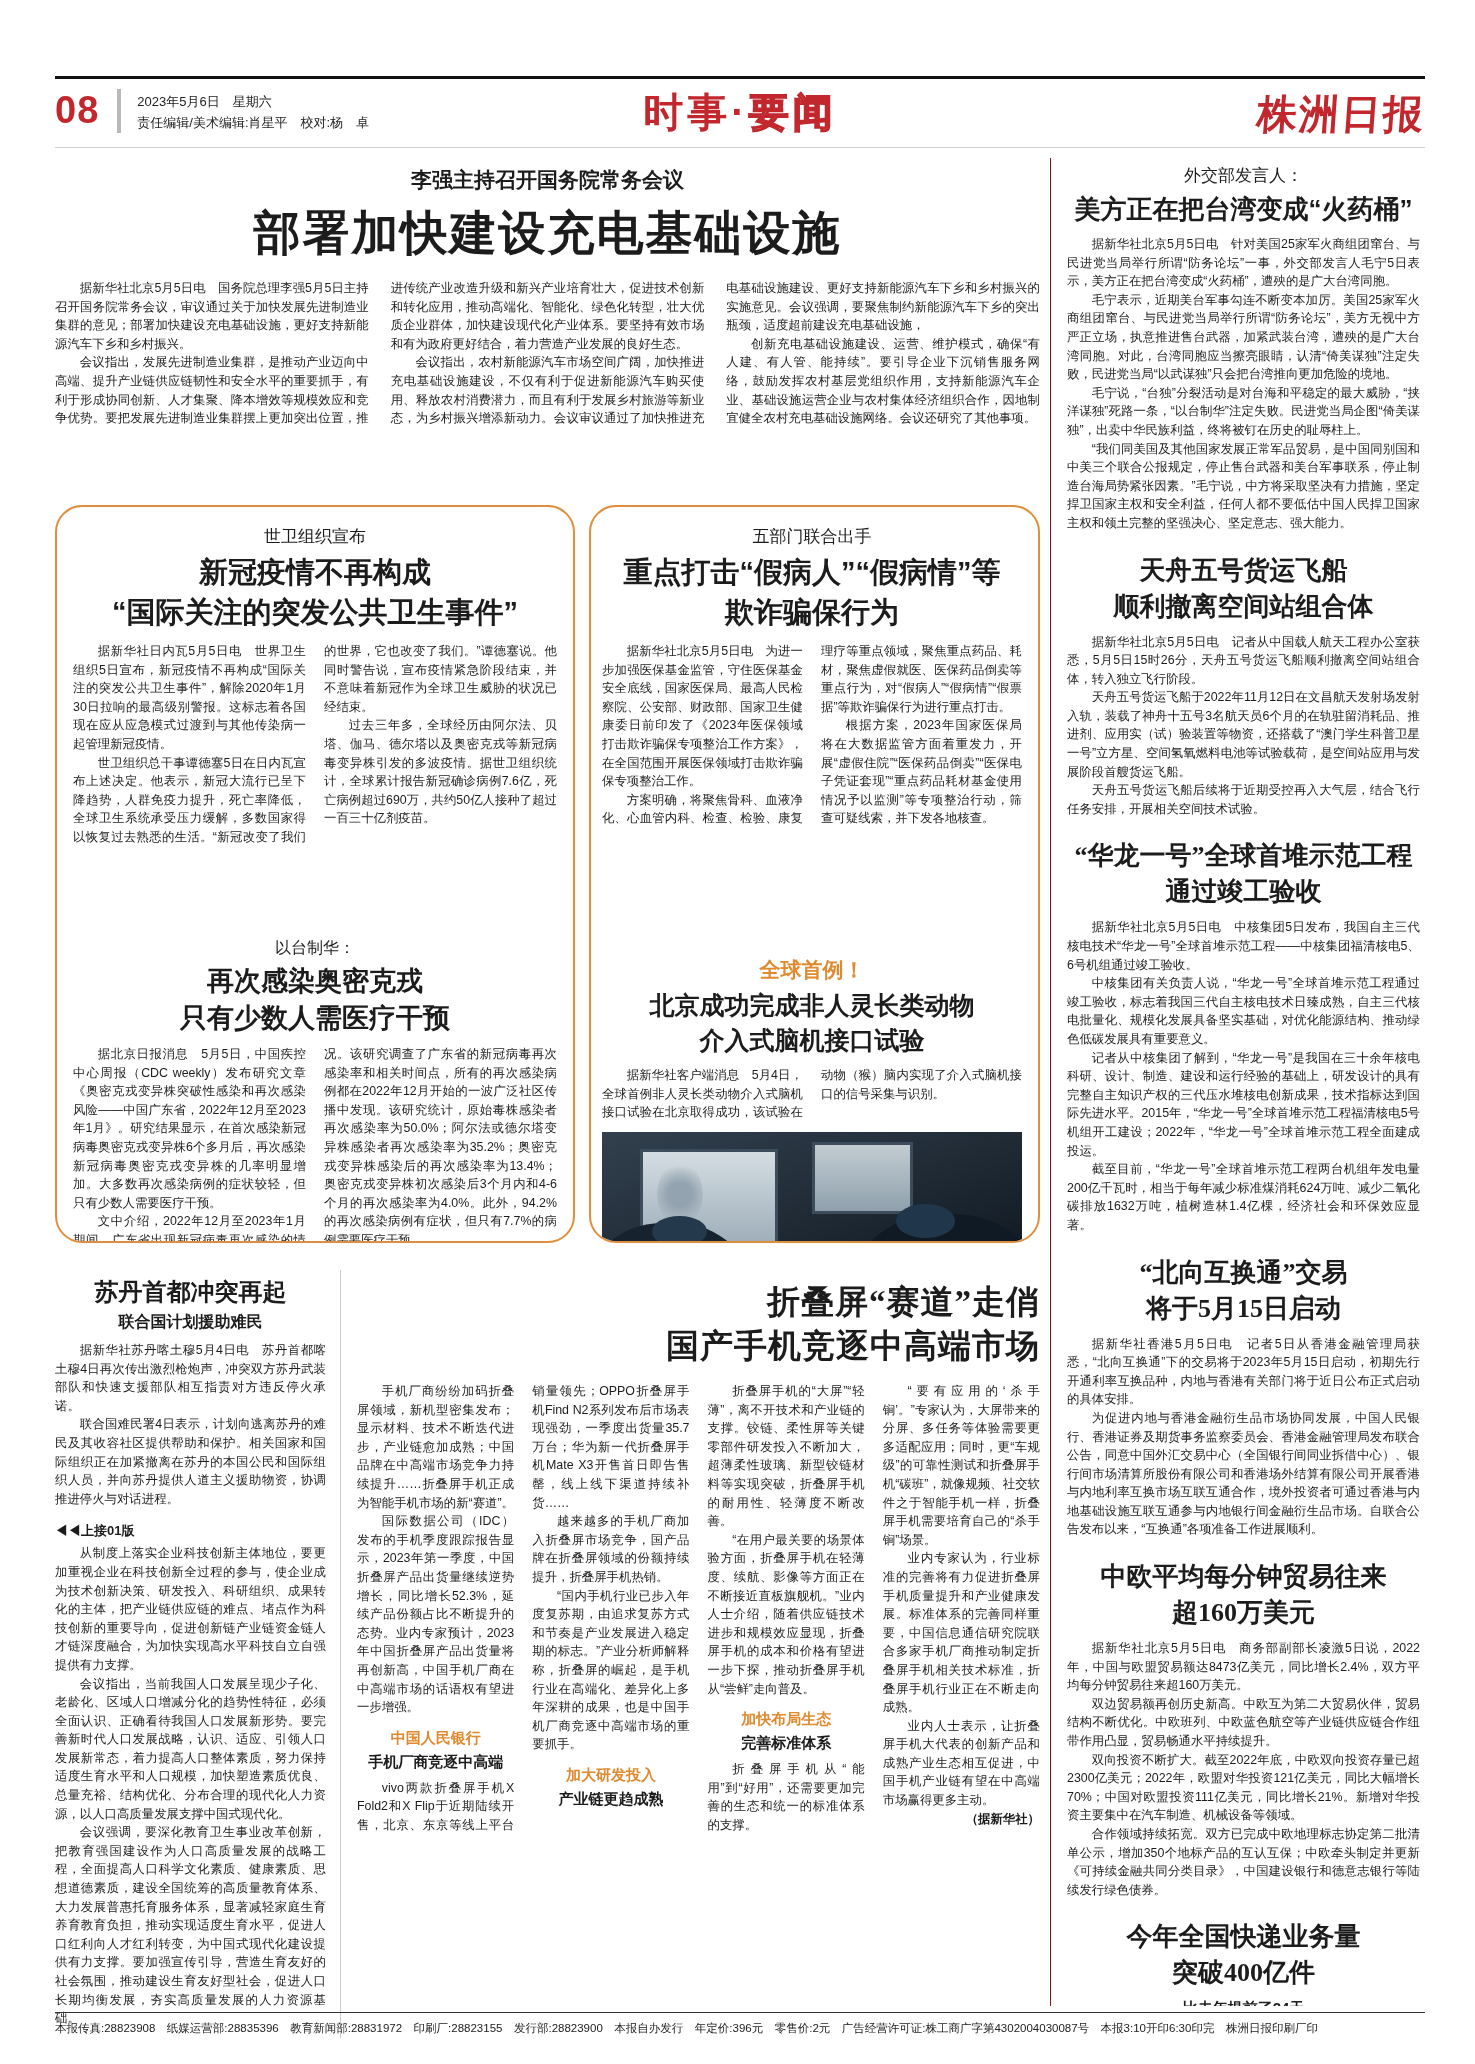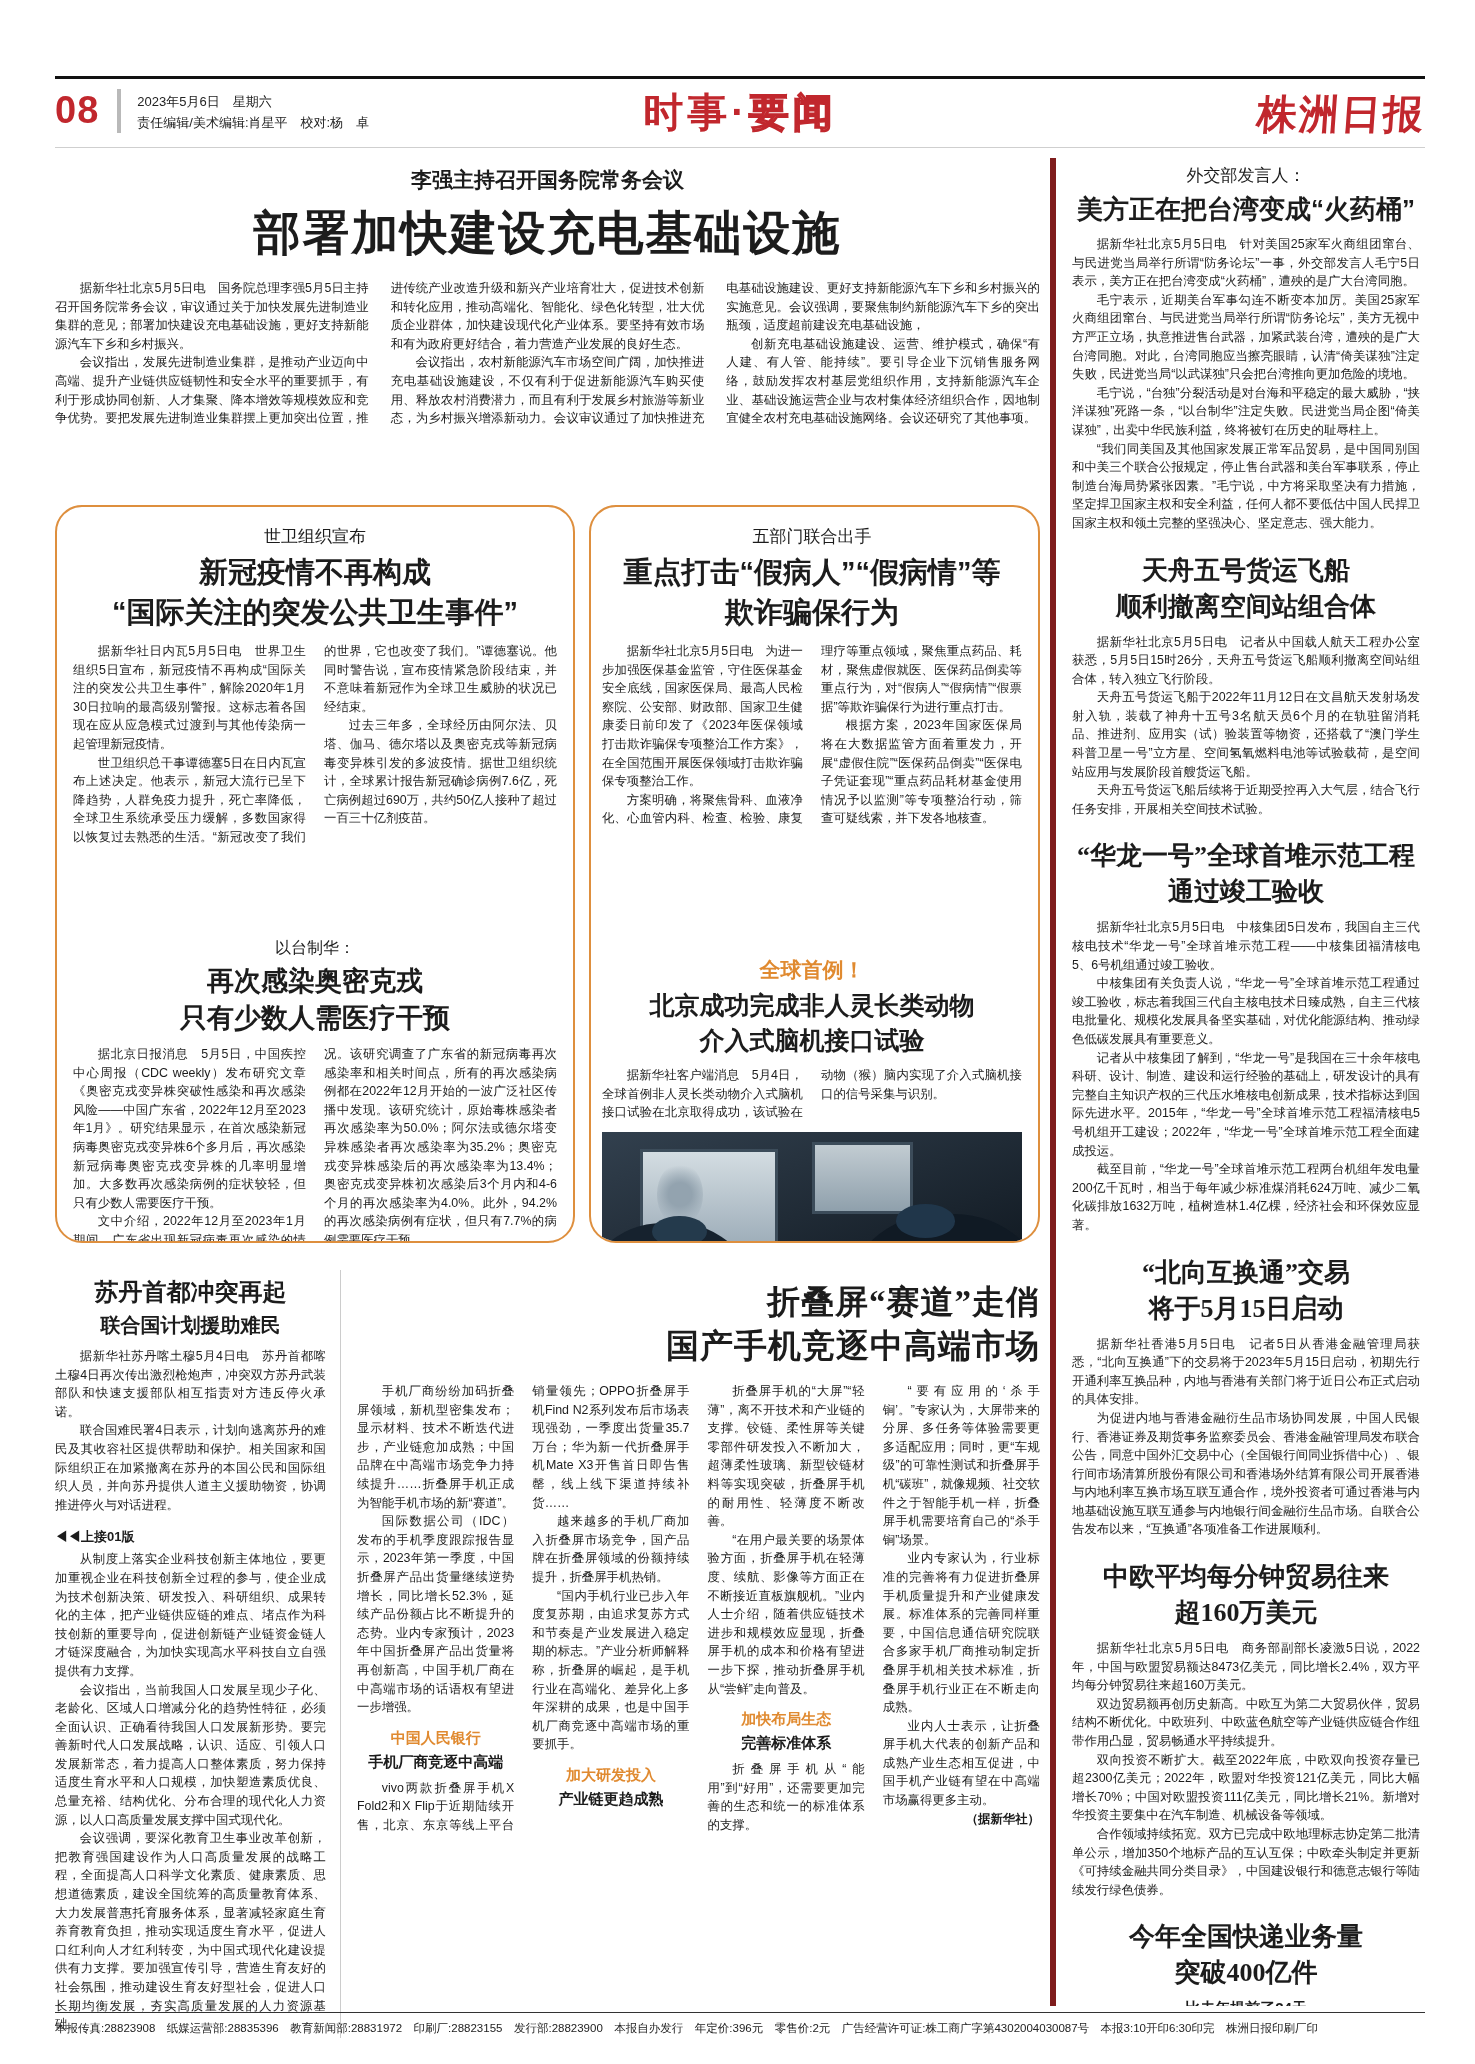--- a/index.html
+++ b/index.html
@@ -16,21 +16,21 @@
   .section-title { position:absolute; left:50%; transform:translateX(-50%); top:0; font-size:40px; font-weight:bold; letter-spacing:4px; white-space:nowrap; }
   .section-title .solid { color:#c1272d; }
   .section-title .dot { color:#c1272d; font-weight:bold; }
   .section-title .hollow { color:#d98a84; -webkit-text-stroke:1.5px #c1272d; }
   .masthead { position:absolute; right:0; top:2px; color:#c1272d; font-family:"Liberation Serif", serif; font-weight:900; font-size:40px; letter-spacing:2px; transform:skewX(-4deg); }
   .header-underline { height:1px; background:#cfcfcf; margin-top:4px; }
 
   
   .content { display:flex; margin-top:10px; }
   .main-col { width:985px; }
-  .right-rail { width:370px; margin-left:10px; border-left:6px solid #7f1d1d; padding-left:16px; height:1848px; overflow:hidden; }
+  .right-rail { width:370px; margin-left:10px; border-left:1px solid #7f1d1d; padding-left:16px; height:1848px; overflow:hidden; }
 
   
   .lead-kicker { text-align:center; font-size:21px; font-weight:bold; margin-top:8px; }
   .lead-headline { text-align:center; font-size:47px; font-weight:bold; letter-spacing:2px; margin:8px 0 14px 0; }
   .lead-body { column-count:3; column-gap:22px; height:212px; overflow:hidden; text-align:justify; }
   p { font-size:12.4px; line-height:18.6px; text-indent:2em; text-align:justify; }
 
   
   .boxes-row { display:flex; margin-top:14px; }
   .obox { border:2.5px solid #de8f3e; border-radius:27px; padding:14px 16px 12px 16px; overflow:hidden; }
@@ -55,21 +55,21 @@
   .monitor2 { position:absolute; left:50%; top:4%; width:24%; height:30%; background:linear-gradient(#c2ccd2,#8fa0ac); border:3px solid #3c4c5a; }
   .surgeon-a { position:absolute; left:-5%; bottom:-10%; width:42%; height:72%; background:#16222e; border-radius:46% 46% 0 0; }
   .surgeon-b { position:absolute; right:-6%; bottom:-12%; width:48%; height:78%; background:#101a24; border-radius:46% 46% 0 0; }
   .cap-a { position:absolute; left:12%; bottom:52%; width:13%; height:13%; background:#243a4c; border-radius:50%; }
   .cap-b { position:absolute; right:16%; bottom:56%; width:14%; height:14%; background:#20364a; border-radius:50%; }
 
   
   .bottom-row { display:flex; margin-top:27px; height:768px; overflow:hidden; }
   .sudan-col { width:286px; padding-right:14px; border-right:1px solid #cccccc; overflow:hidden; }
   .sudan-headline { text-align:center; font-size:24px; font-weight:bold; margin-top:6px; }
-  .sudan-subhead { text-align:center; font-size:20px; font-weight:bold; margin:4px 0 8px 0; }
+  .sudan-subhead { text-align:center; font-size:16px; font-weight:bold; margin:4px 0 8px 0; }
   .cont-marker { font-weight:bold; font-size:13px; margin:14px 0 4px 0; }
   .fold-col { flex:1; padding-left:16px; }
   .fold-headline { text-align:right; font-family:"Liberation Serif", serif; font-weight:900; font-size:33px; line-height:44px; margin-top:10px; letter-spacing:1px; }
   .fold-body { column-count:4; column-gap:18px; height:640px; margin-top:14px; overflow:hidden; }
   .sub-orange { color:#e08a30; font-weight:bold; font-size:15px; text-align:center; text-indent:0; margin:10px 0 2px 0; line-height:22px; }
   .sub-black { font-weight:bold; font-size:15px; text-align:center; text-indent:0; margin-bottom:6px; line-height:22px; }
   .sign { text-align:right; font-weight:bold; }
 
   
   .rail-article { margin-bottom:20px; }

